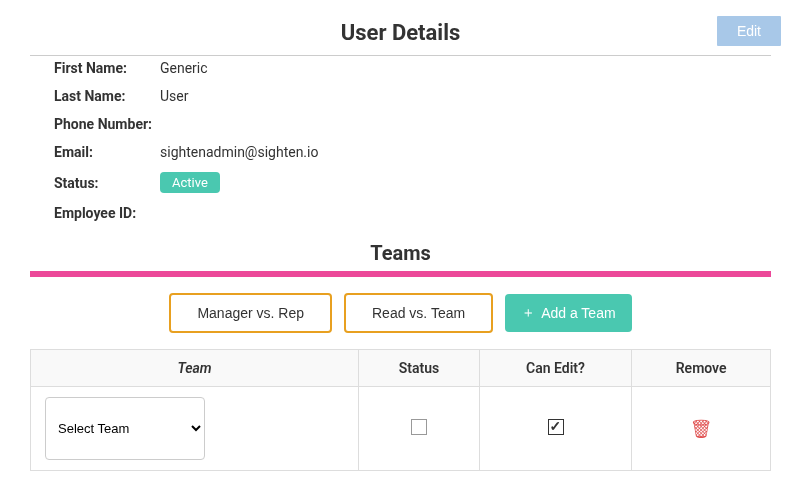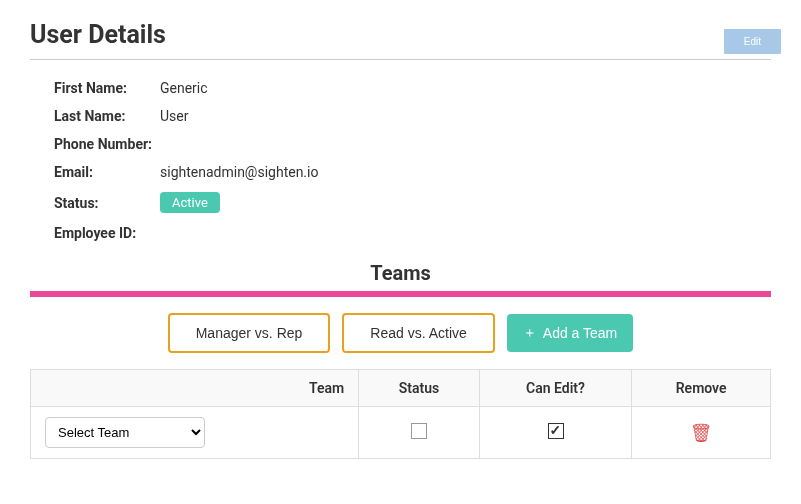--- a/index.html
+++ b/index.html
@@ -13,34 +13,35 @@
     }
     .page-wrapper {
       background: #fff;
       width: 801px;
       min-height: 504px;
       position: relative;
       padding: 20px 30px 30px;
     }
     .edit-btn {
       position: absolute;
-      top: 29px;
+      top: 16px;
       right: 20px;
       background: #a8c8e8;
       color: #fff;
       border: none;
       border-radius: 1px;
       padding: 7px 20px;
-      font-size: 10px;
+      font-size: 14px;
       cursor: pointer;
     }
     .page-title {
-      font-size: 25px;
-      font-weight: bold;
-      margin-bottom: 20px;
+      text-align: center;
+      font-size: 22px;
+      font-weight: bold;
+      margin-bottom: 4px;
       border-bottom: 1px solid #ccc;
       padding-bottom: 10px;
     }
     .user-details {
       margin-bottom: 20px;
     }
     .detail-row {
       display: flex;
       align-items: center;
       margin-bottom: 12px;
@@ -107,34 +108,35 @@
     }
     .teams-table th {
       background: #f9f9f9;
       border: 1px solid #ddd;
       padding: 10px 14px;
       text-align: center;
       font-weight: 600;
       font-size: 14px;
     }
     .teams-table th:first-child {
-      text-align: right;
+      text-align: center;
+      font-style: italic;
     }
     .teams-table td {
       border: 1px solid #ddd;
       padding: 10px 14px;
       text-align: center;
       vertical-align: middle;
     }
     .teams-table td:first-child {
       text-align: left;
     }
     .team-select {
       width: 160px;
-      padding: 6px 8px;
+      padding: 22px 8px;
       border: 1px solid #ccc;
       border-radius: 4px;
       font-size: 13px;
       background: #fff;
     }
     .remove-btn {
       background: none;
       border: none;
       cursor: pointer;
       color: #e05050;
@@ -199,21 +201,21 @@
       <span class="detail-label">Employee ID:</span>
       <span class="detail-value"></span>
     </div>
   </div>
 
   <div class="teams-section">
     <h2 class="teams-title">Teams</h2>
 
     <div class="teams-buttons-row">
       <button class="toggle-btn">Manager vs. Rep</button>
-      <button class="toggle-btn">Read vs. Active</button>
+      <button class="toggle-btn">Read vs. Team</button>
       <button class="add-team-btn">
         <span>＋</span>
         <span>Add a Team</span>
       </button>
     </div>
 
     <table class="teams-table">
       <thead>
         <tr>
           <th>Team</th>

